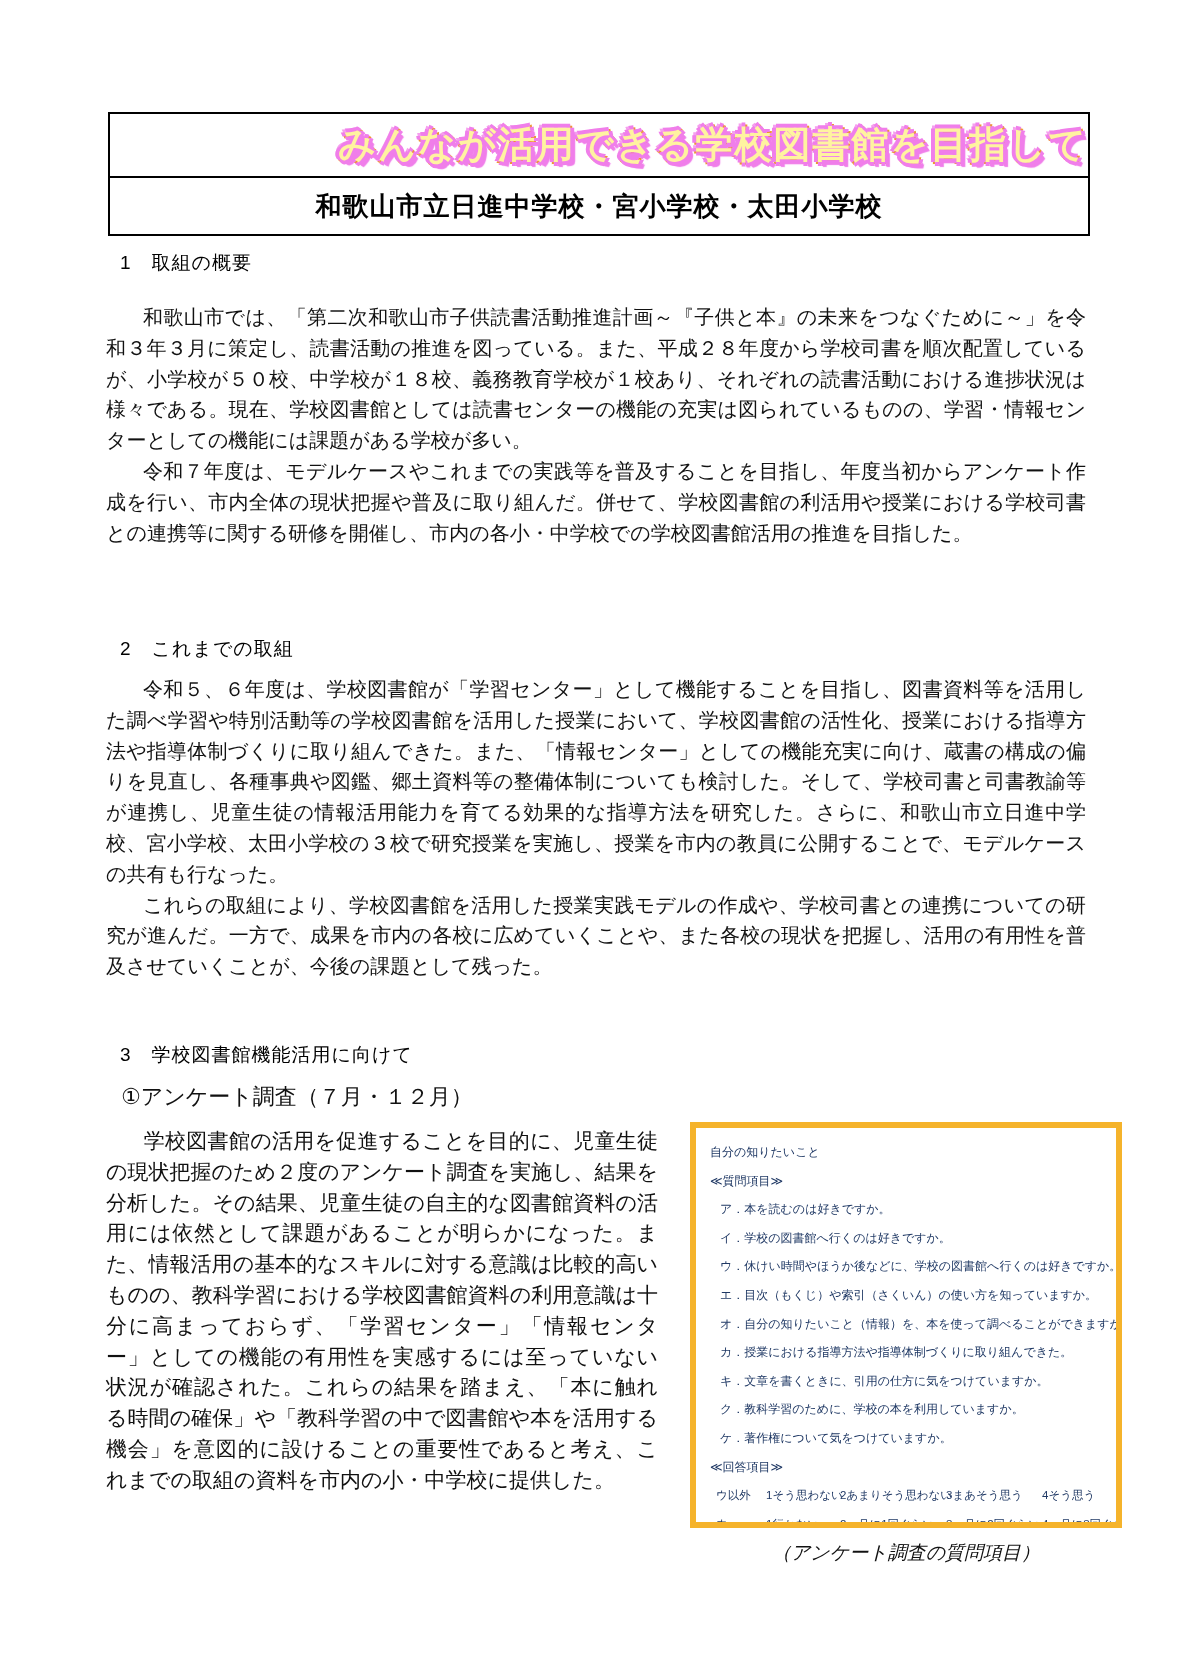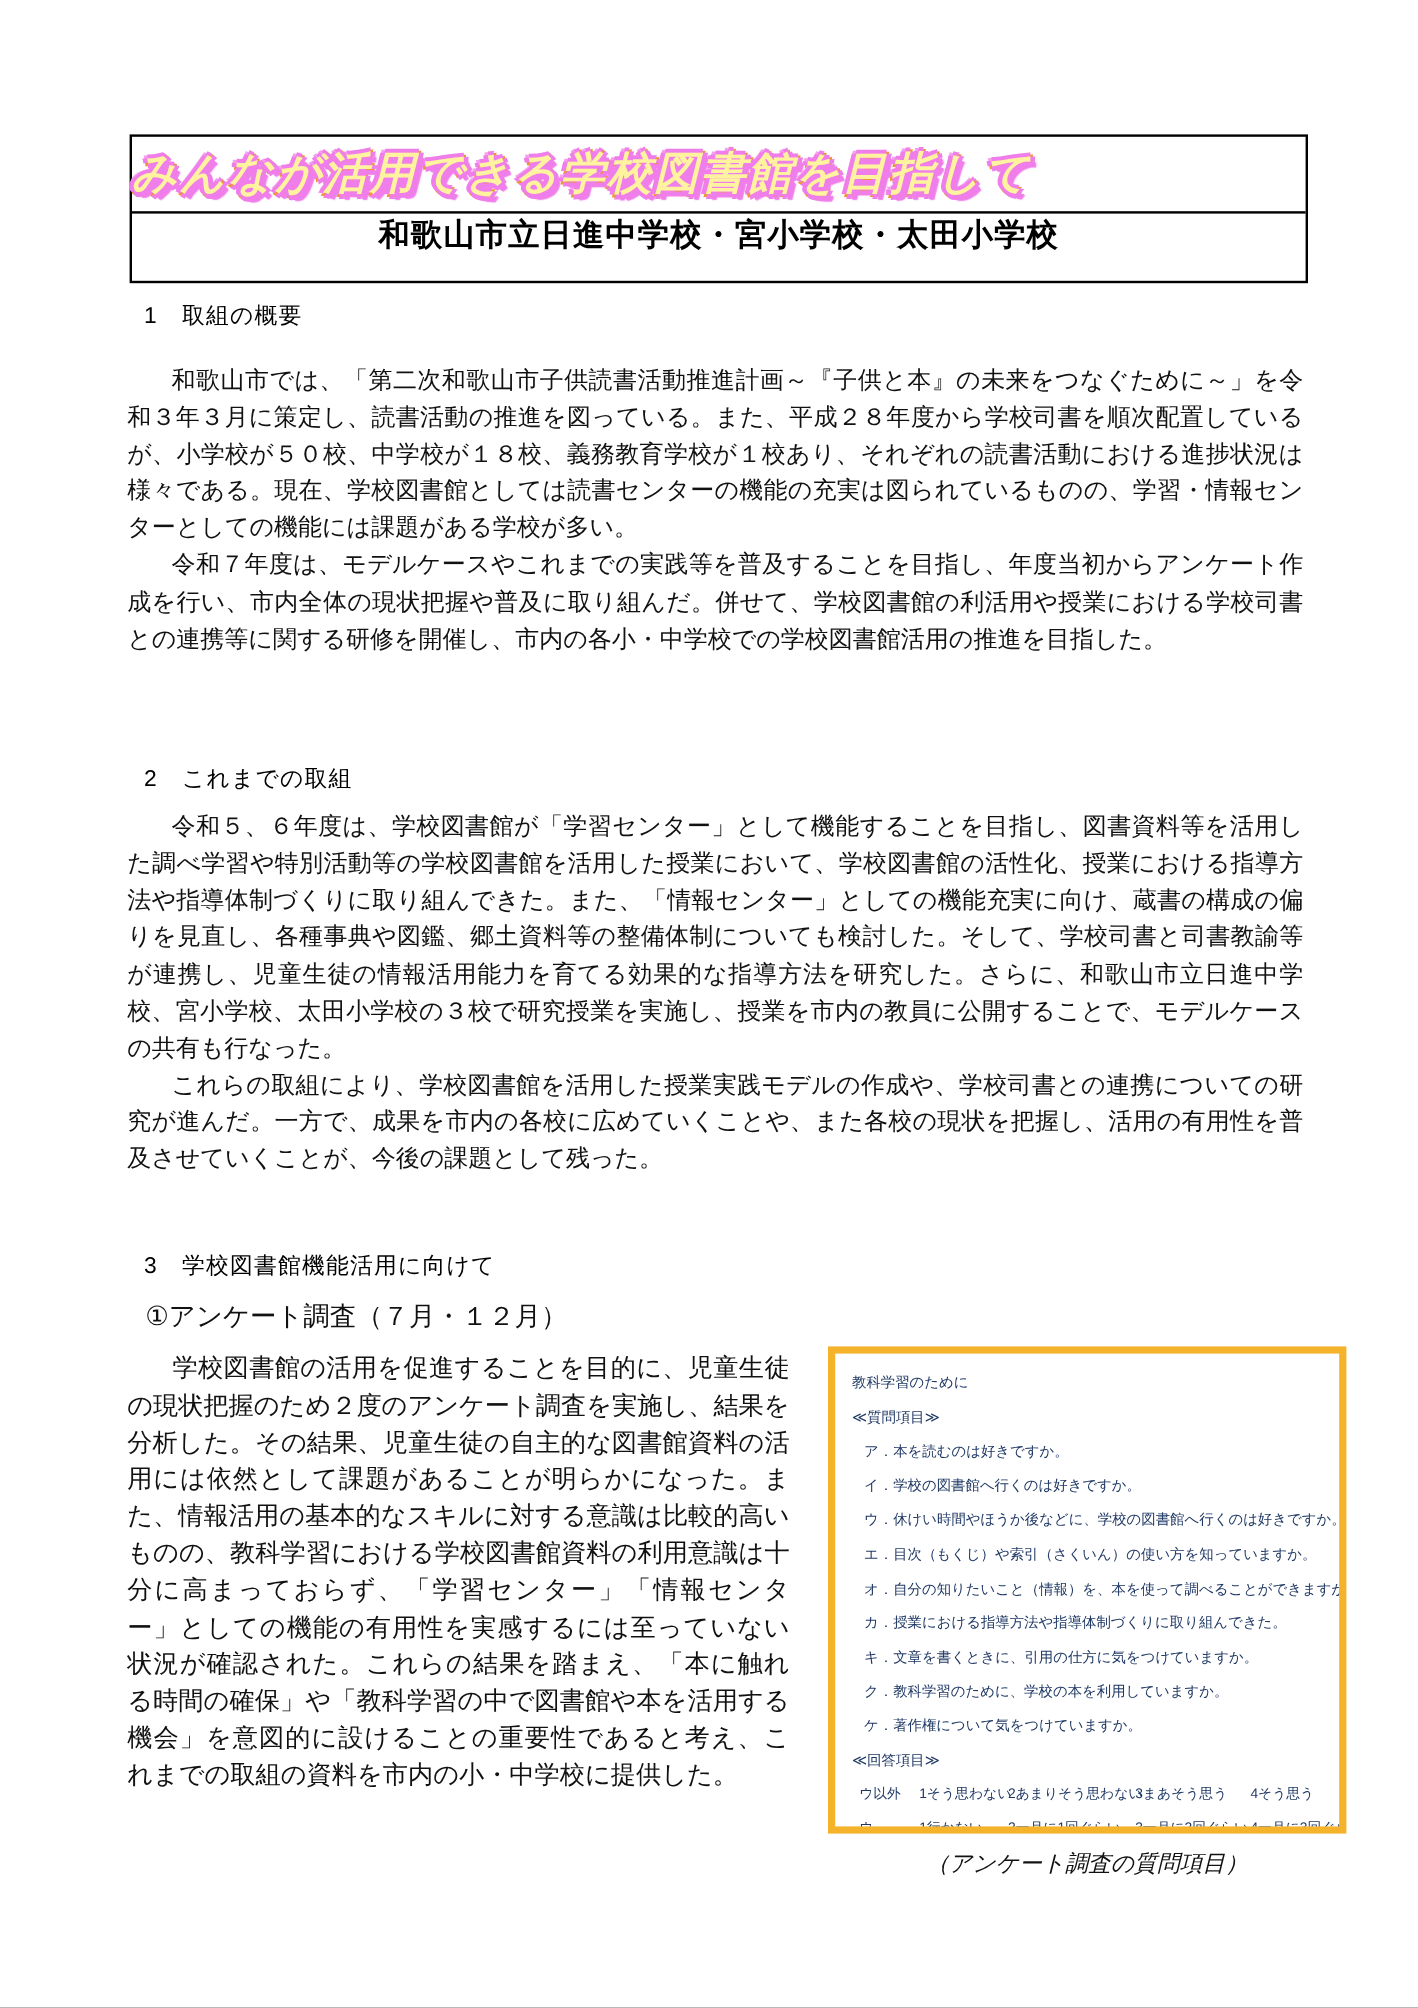--- a/index.html
+++ b/index.html
@@ -14,37 +14,36 @@
   }
 
   
   .header-box {
     position:absolute; left:108px; top:112px; width:978px;
     border:2px solid #000;
     background:#fff;
   }
   .header-title-row {
     height:62px;
-    display:flex; align-items:center; justify-content:flex-start;
+    display:flex; align-items:center; justify-content:flex-end;
     border-bottom:2px solid #000;
-    font-style:italic;
   }
   .header-title {
     font-size:37px; font-weight:bold; letter-spacing:2px;
     color:#FFF3A0;
     text-shadow:
       -4px 0 0 #F07EEA, 0 -4px 0 #F07EEA, 4px 0 0 #F07EEA, 0 4px 0 #F07EEA,
       4px 4px 0 #F07EEA, 5px 5px 1px #F07EEA, -3px -3px 0 #F5A0EE,
       -2px -2px 0 #EE9537, 0 -2px 0 #EE9537, 2px -2px 0 #EE9537,
       -2px 0 0 #EE9537, 2px 0 0 #EE9537,
       -2px 2px 0 #EE9537, 0 2px 0 #EE9537, 2px 2px 0 #EE9537;
   }
   .header-subtitle-row {
     height:56px;
-    display:flex; justify-content:center;
+    display:flex; align-items:center; justify-content:center;
   }
   .header-subtitle { font-size:26px; font-weight:bold; color:#000; letter-spacing:1px; }
 
   
   .sec-heading {
     position:absolute; left:120px; margin:0;
     font-size:19px; font-weight:normal; color:#000;
     letter-spacing:1px; white-space:pre;
   }
   .sec1 { top:250px; }
@@ -126,21 +125,21 @@
     <p>これらの取組により、学校図書館を活用した授業実践モデルの作成や、学校司書との連携についての研究が進んだ。一方で、成果を市内の各校に広めていくことや、また各校の現状を把握し、活用の有用性を普及させていくことが、今後の課題として残った。</p>
   </div>
 
   <h2 class="sec-heading sec3">3　学校図書館機能活用に向けて</h2>
   <h3 class="subheading">①アンケート調査（７月・１２月）</h3>
   <div class="left-col">
     <p>学校図書館の活用を促進することを目的に、児童生徒の現状把握のため２度のアンケート調査を実施し、結果を分析した。その結果、児童生徒の自主的な図書館資料の活用には依然として課題があることが明らかになった。また、情報活用の基本的なスキルに対する意識は比較的高いものの、教科学習における学校図書館資料の利用意識は十分に高まっておらず、「学習センター」「情報センター」としての機能の有用性を実感するには至っていない状況が確認された。これらの結果を踏まえ、「本に触れる時間の確保」や「教科学習の中で図書館や本を活用する機会」を意図的に設けることの重要性であると考え、これまでの取組の資料を市内の小・中学校に提供した。</p>
   </div>
 
   <div class="survey-box">
-    <div class="box-line">教科学習のために</div>
+    <div class="box-line">自分の知りたいこと</div>
     <div class="box-line">≪質問項目≫</div>
     <div class="q">ア．本を読むのは好きですか。</div>
     <div class="q">イ．学校の図書館へ行くのは好きですか。</div>
     <div class="q">ウ．休けい時間やほうか後などに、学校の図書館へ行くのは好きですか。</div>
     <div class="q">エ．目次（もくじ）や索引（さくいん）の使い方を知っていますか。</div>
     <div class="q">オ．自分の知りたいこと（情報）を、本を使って調べることができますか。</div>
     <div class="q">カ．授業における指導方法や指導体制づくりに取り組んできた。</div>
     <div class="q">キ．文章を書くときに、引用の仕方に気をつけていますか。</div>
     <div class="q">ク．教科学習のために、学校の本を利用していますか。</div>
     <div class="q">ケ．著作権について気をつけていますか。</div>

